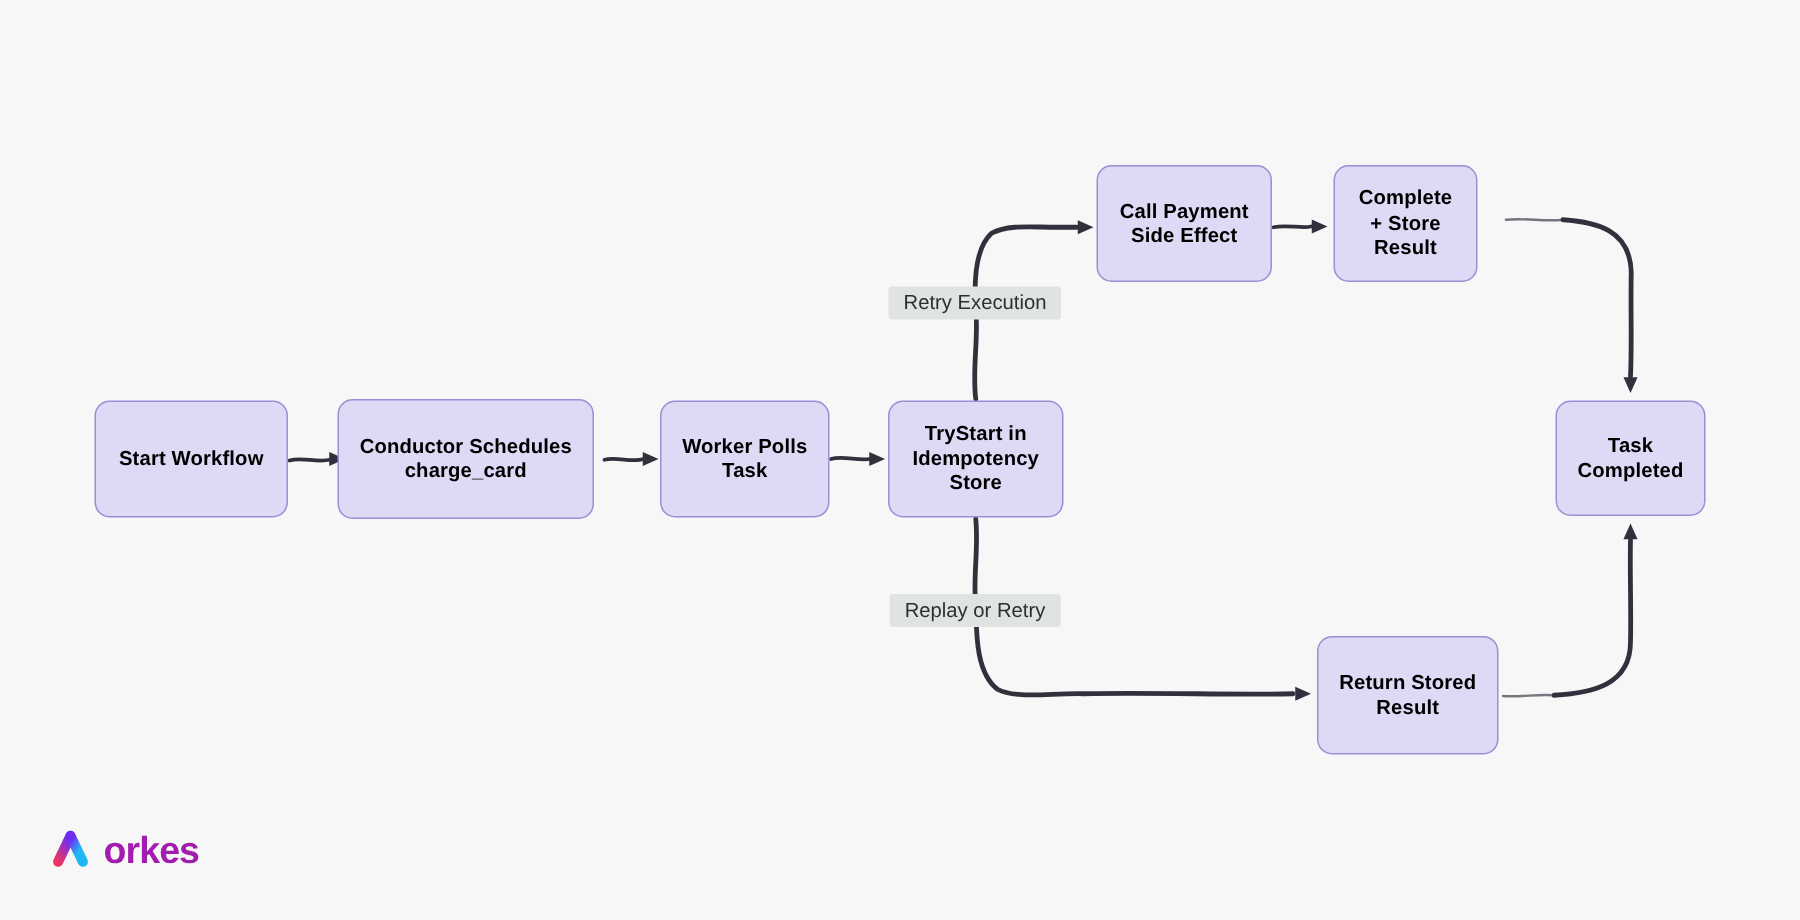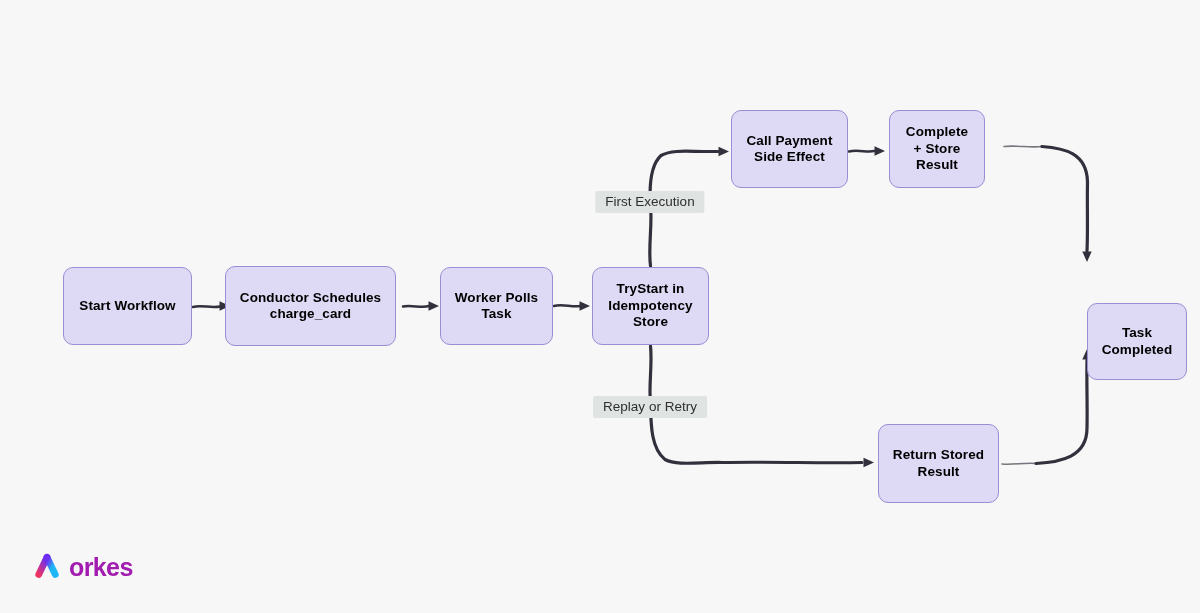--- a/index.html
+++ b/index.html
@@ -106,25 +106,25 @@
   <div class="node" style="left:225px; top:266px; width:171px; height:80px;">Conductor Schedules charge_card</div>
 
   <div class="node" style="left:440px; top:267px; width:113px; height:78px;">Worker Polls Task</div>
 
   <div class="node" style="left:592px; top:267px; width:117px; height:78px;">TryStart in Idempotency Store</div>
 
   <div class="node" style="left:731px; top:110px; width:117px; height:78px;">Call Payment Side Effect</div>
 
   <div class="node" style="left:889px; top:110px; width:96px; height:78px;">Complete + Store Result</div>
 
-  <div class="node" style="left:1087px; top:267px; width:100px; height:77px;margin-top:36px;">Task Completed</div>
+  <div class="node" style="left:1037px; top:267px; width:100px; height:77px;">Task Completed</div>
 
   <div class="node" style="left:878px; top:424px; width:121px; height:79px;">Return Stored Result</div>
 
-  <div class="edge-label" style="left:650px; top:191px;">First Execution</div>
+  <div class="edge-label" style="left:650px; top:191px;">Retry Execution</div>
 
   <div class="edge-label" style="left:650px; top:396px;">Replay or Retry</div>
 
   <div id="logo">
     <svg width="30" height="32" viewBox="0 0 40 40">
       <defs>
         <linearGradient id="gl" x1="0" y1="1" x2="0.6" y2="0">
           <stop offset="0" stop-color="#ee3462"></stop>
           <stop offset="1" stop-color="#6d2ef1"></stop>
         </linearGradient>

